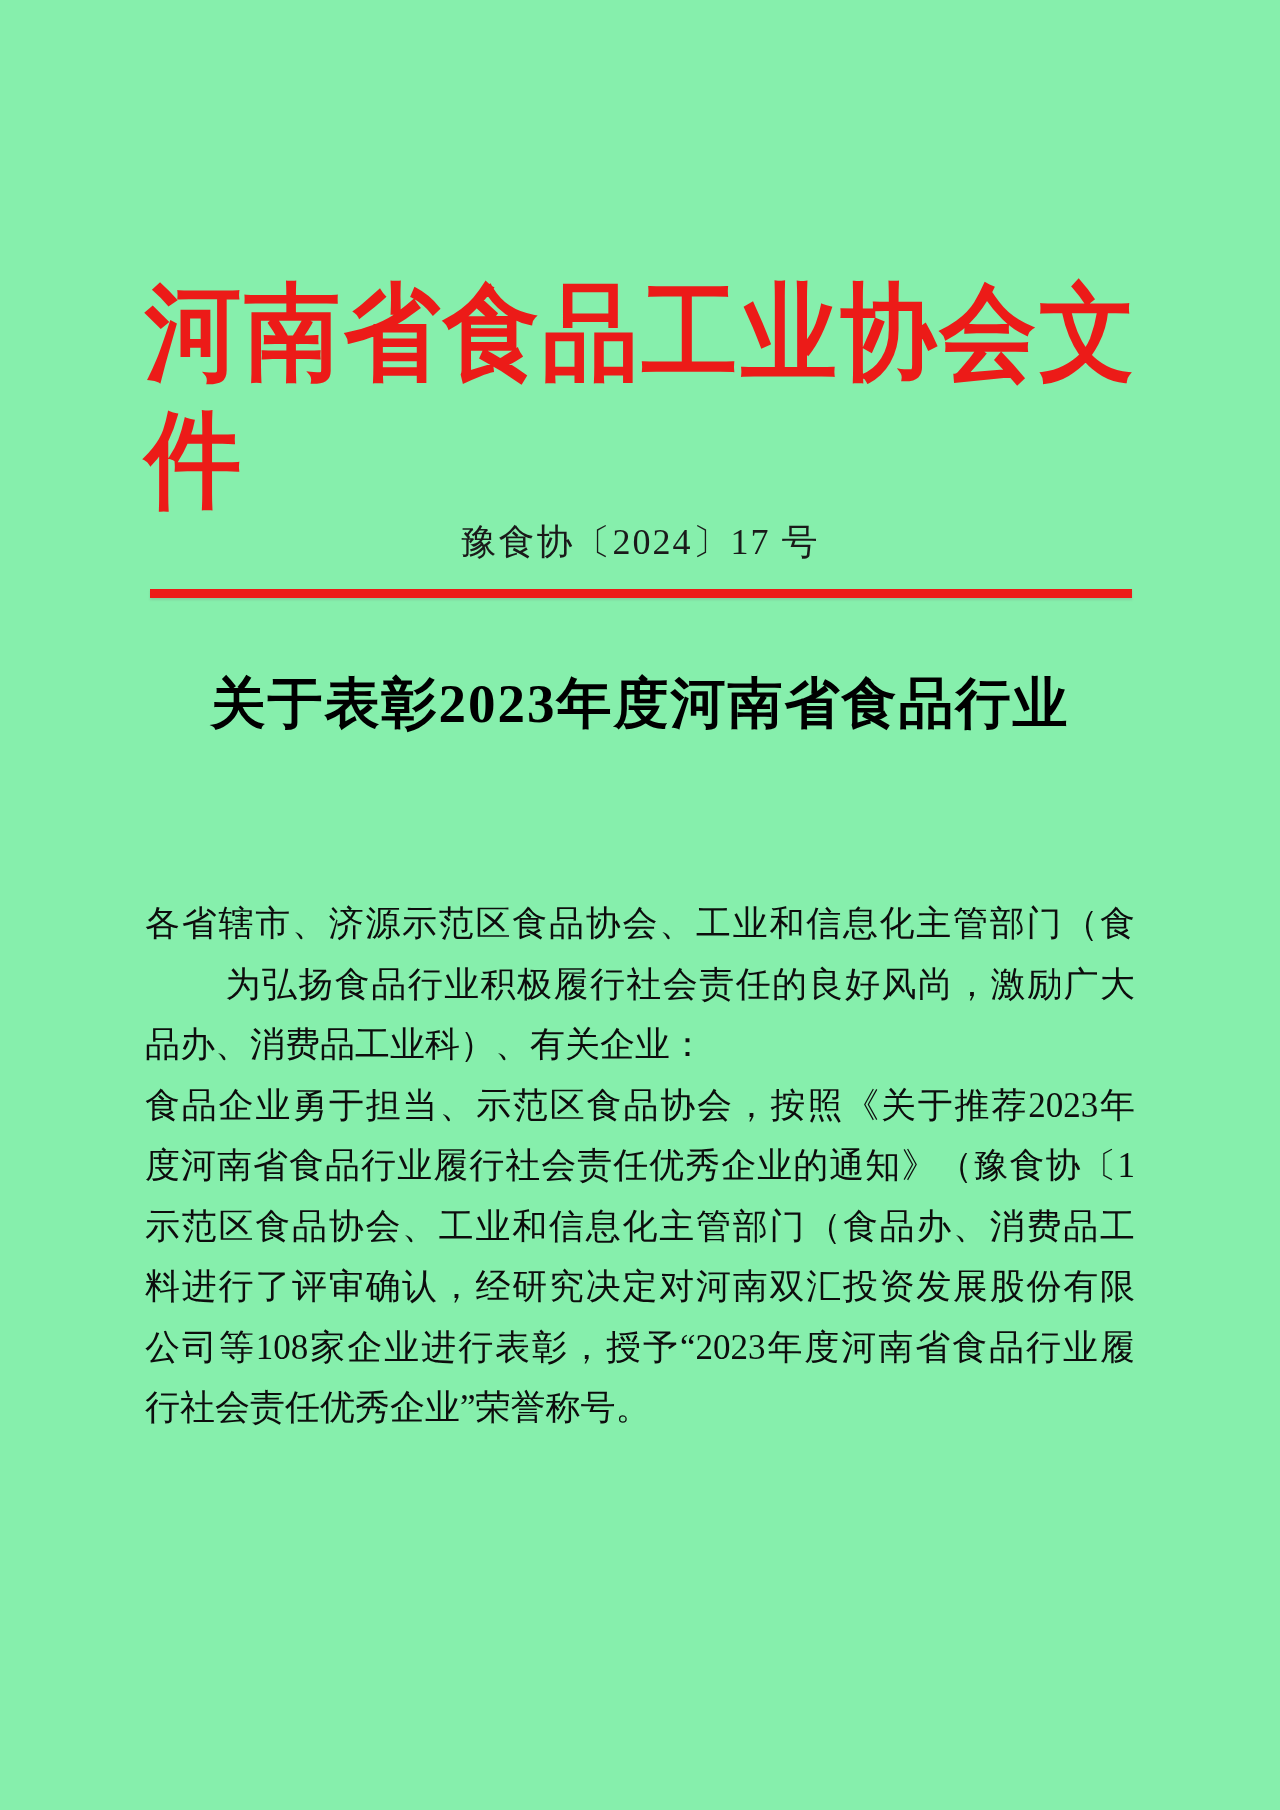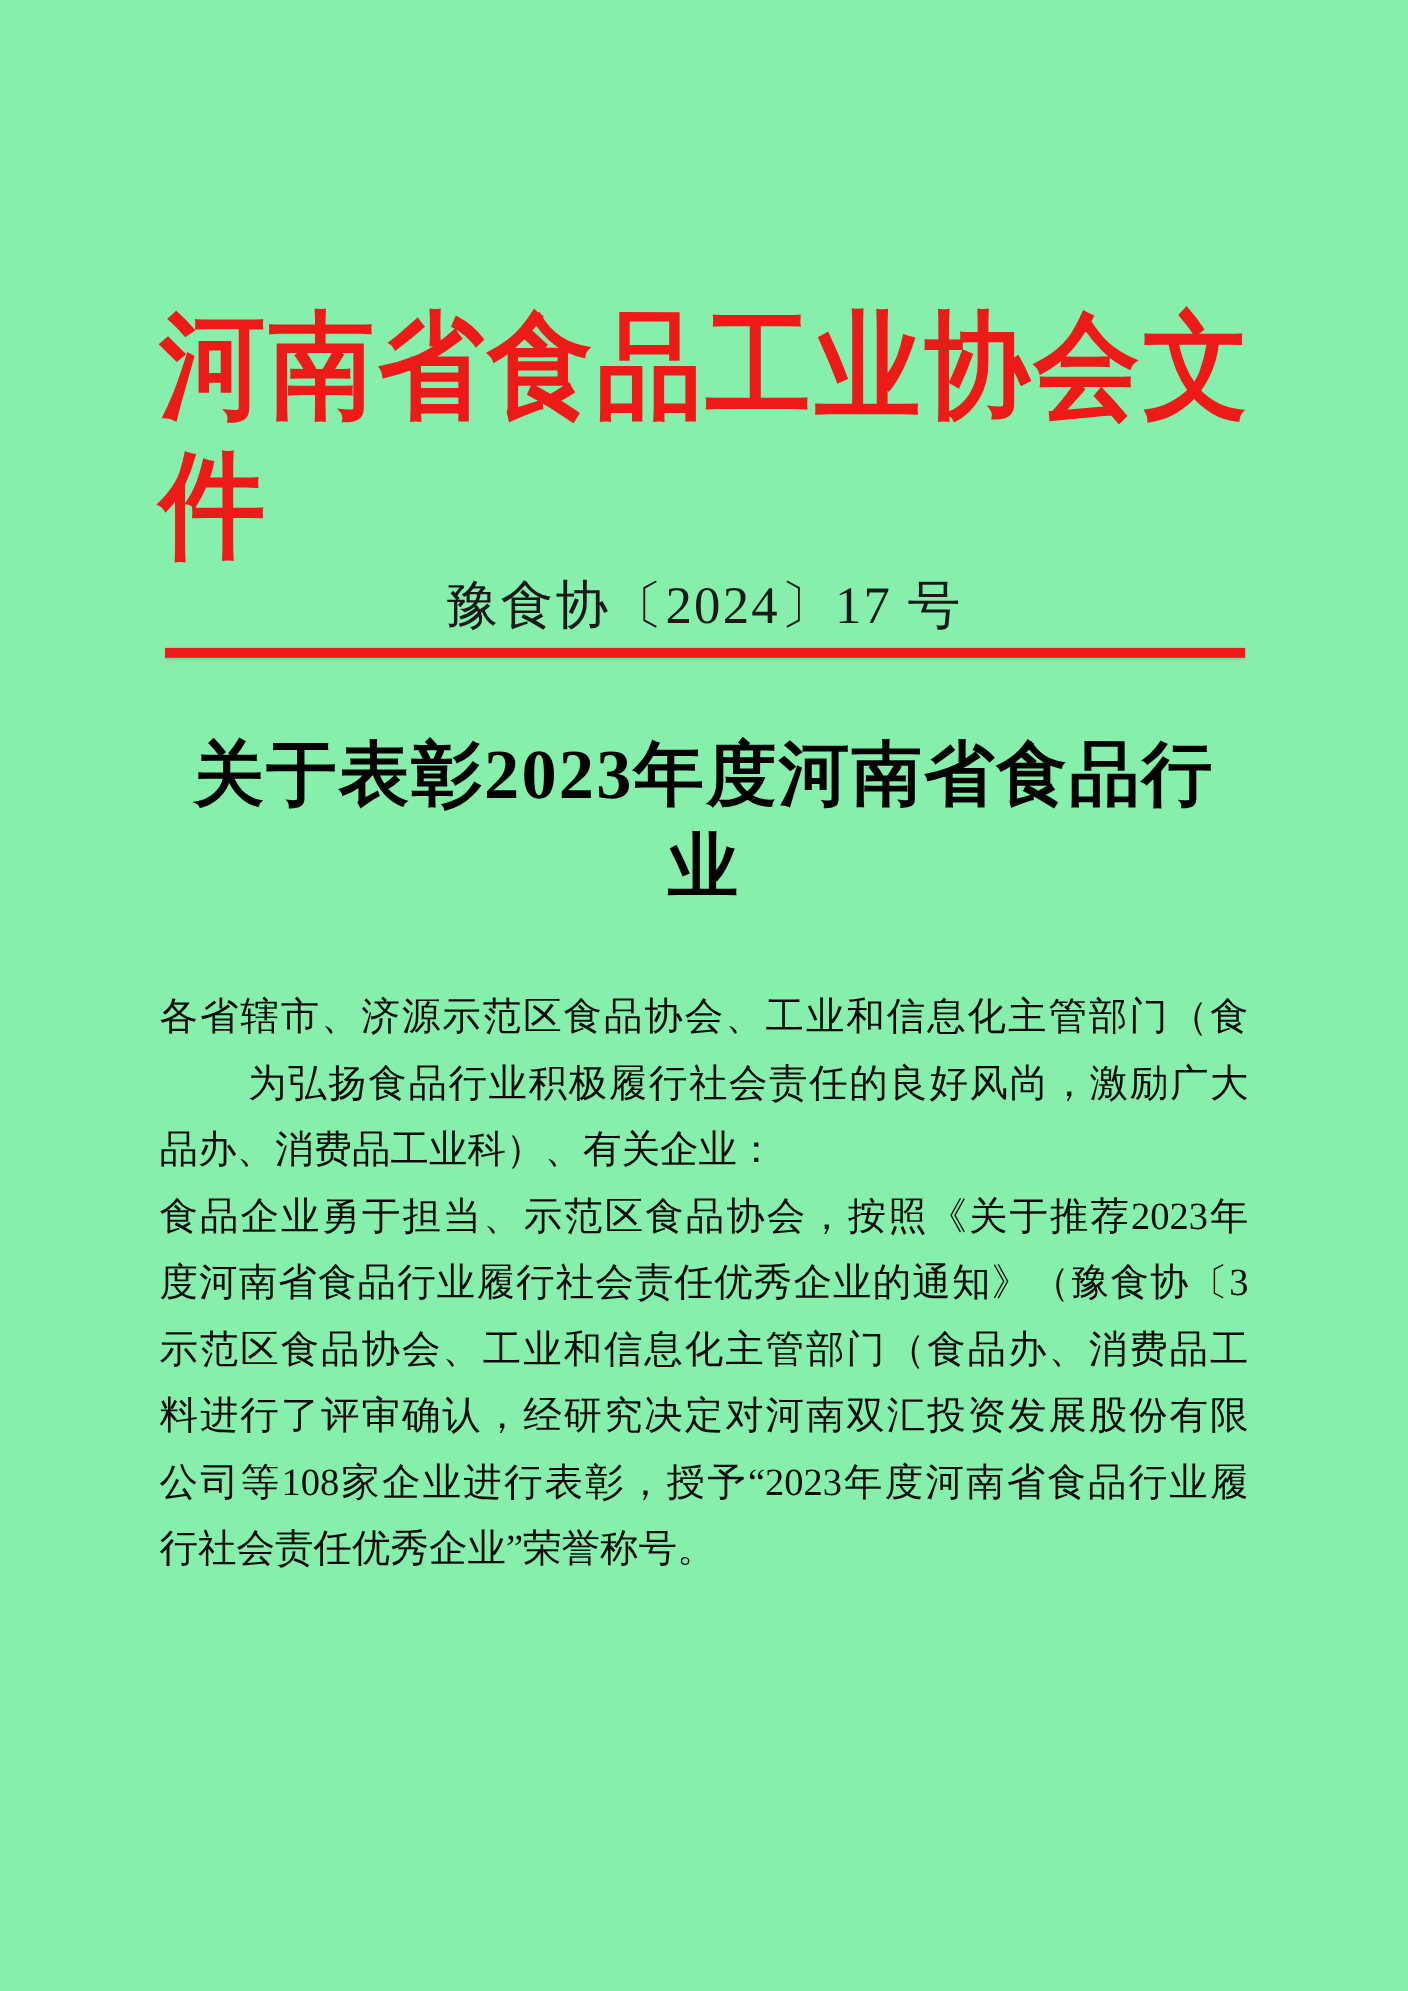--- a/index.html
+++ b/index.html
@@ -34,42 +34,42 @@
     transform: scaleY(1.1);
     transform-origin: center top;
   }
   
   .doc-number {
     position: absolute;
     left: 145px;
     top: 518px;
     width: 990px;
     text-align: center;
-    font-size: 48px;
+    font-size: 36px;
     letter-spacing: 2px;
     color: #1a1a1a;
   }
   
   .red-rule {
     position: absolute;
     left: 150px;
     top: 589px;
     width: 982px;
     height: 9px;
     background: #ec1b18;
     box-shadow: 0 2px 2px rgba(120, 120, 120, 0.25);
   }
   
   .doc-title {
     position: absolute;
     left: 145px;
     top: 662px;
     width: 990px;
     text-align: center;
-    font-size: 64px;
+    font-size: 55px;
     font-weight: bold;
     letter-spacing: 2px;
     line-height: 84px;
     color: #000000;
   }
   
   .body-text {
     position: absolute;
     left: 145px;
     top: 894px;
@@ -103,20 +103,20 @@
 
   <div class="doc-title">
     <div>关于表彰2023年度河南省食品行业</div>
   </div>
 
   <div class="body-text">
       <div class="body-line j">各省辖市、济源示范区食品协会、工业和信息化主管部门（食</div>
       <div class="body-line j ind">为弘扬食品行业积极履行社会责任的良好风尚，激励广大</div>
       <div class="body-line">品办、消费品工业科）、有关企业：</div>
       <div class="body-line j">食品企业勇于担当、示范区食品协会，按照《关于推荐2023年</div>
-      <div class="body-line j">度河南省食品行业履行社会责任优秀企业的通知》（豫食协〔3</div>
+      <div class="body-line j">度河南省食品行业履行社会责任优秀企业的通知》（豫食协〔1</div>
       <div class="body-line j">示范区食品协会、工业和信息化主管部门（食品办、消费品工</div>
       <div class="body-line j">料进行了评审确认，经研究决定对河南双汇投资发展股份有限</div>
       <div class="body-line j">公司等108家企业进行表彰，授予“2023年度河南省食品行业履</div>
       <div class="body-line">行社会责任优秀企业”荣誉称号。</div>
     </div>
 
 </div>
 
 </body></html>

